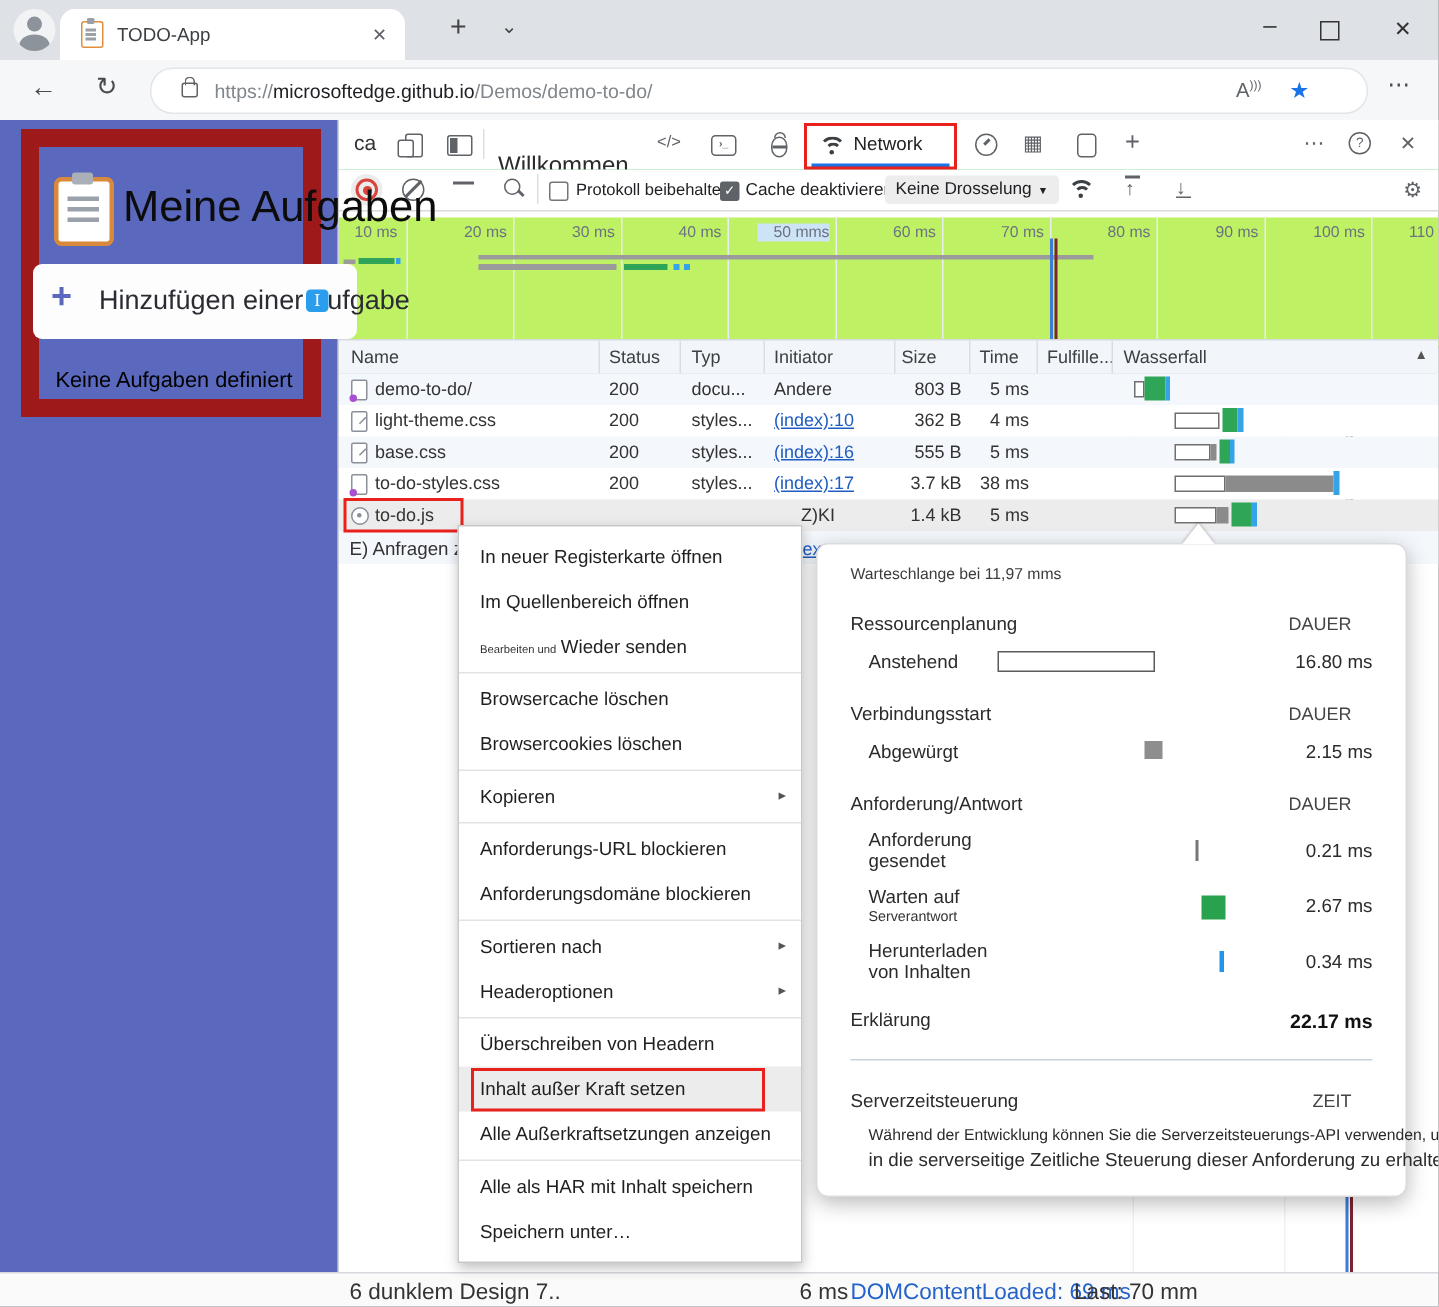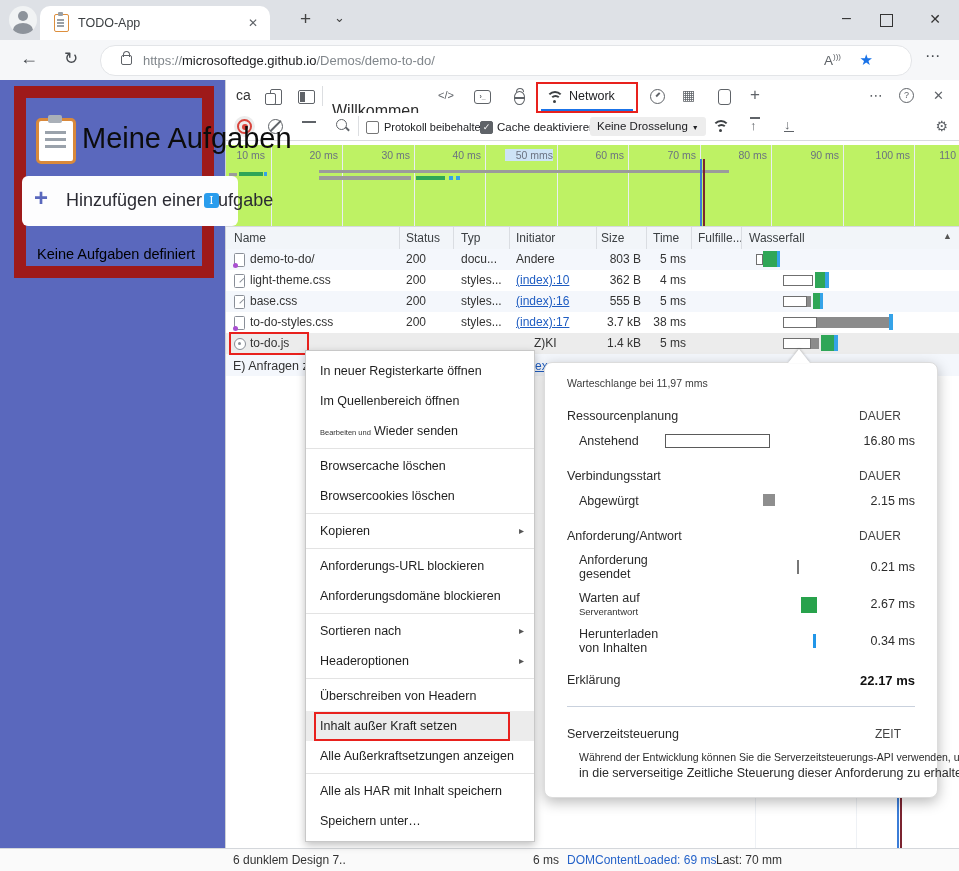--- a/index.html
+++ b/index.html
@@ -169,21 +169,21 @@
   #t-started{font-size:13.5px;margin-top:10px;}
   .sub{font-size:9.5px;color:#333;margin-top:1px;}
   #t-total{display:flex;margin-top:18px;}
   #t-total .lb{flex:1;}
   #t-total .val{width:90px;text-align:right;font-weight:bold;font-size:13px;color:#111;}
   #t-hr{border:none;border-top:1px solid #c9d1dd;margin:18px 0 0 0;}
   #t-note1{font-size:10.5px;margin-top:10px;padding-left:12px;white-space:nowrap;}
   #t-note2{font-size:12.5px;margin-top:3px;padding-left:12px;white-space:nowrap;}
 
   
-  #statusbar{position:absolute;left:0;top:848px;width:959px;height:23px;background:#fafafa;border-top:1px solid #d4d7db;font-size:12px;color:#333;z-index:6;}
+  #statusbar{position:absolute;left:0;top:848px;width:959px;height:23px;background:#fafafa;border-top:1px solid #d4d7db;font-size:15px;color:#333;z-index:6;}
   #statusbar span{position:absolute;top:4px;white-space:nowrap;}
   #sb-dcl{color:#2563c9;}
 </style>
 </head>
 <body>
 
 <div id="win">
 
   <div id="titlebar">
     <div id="avatar">

